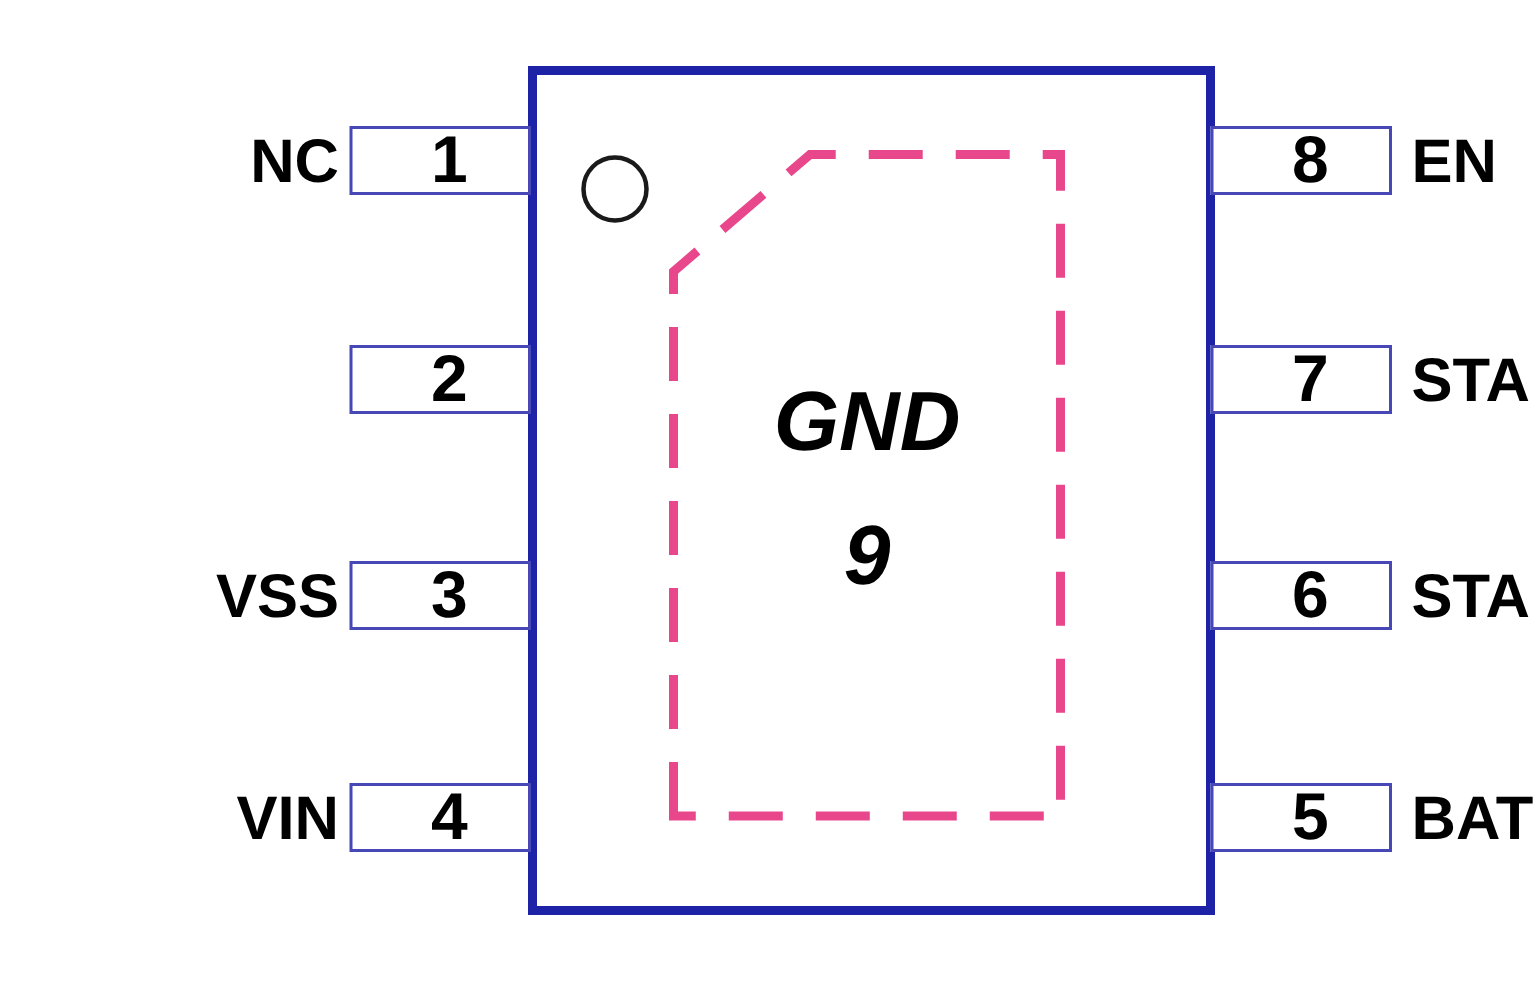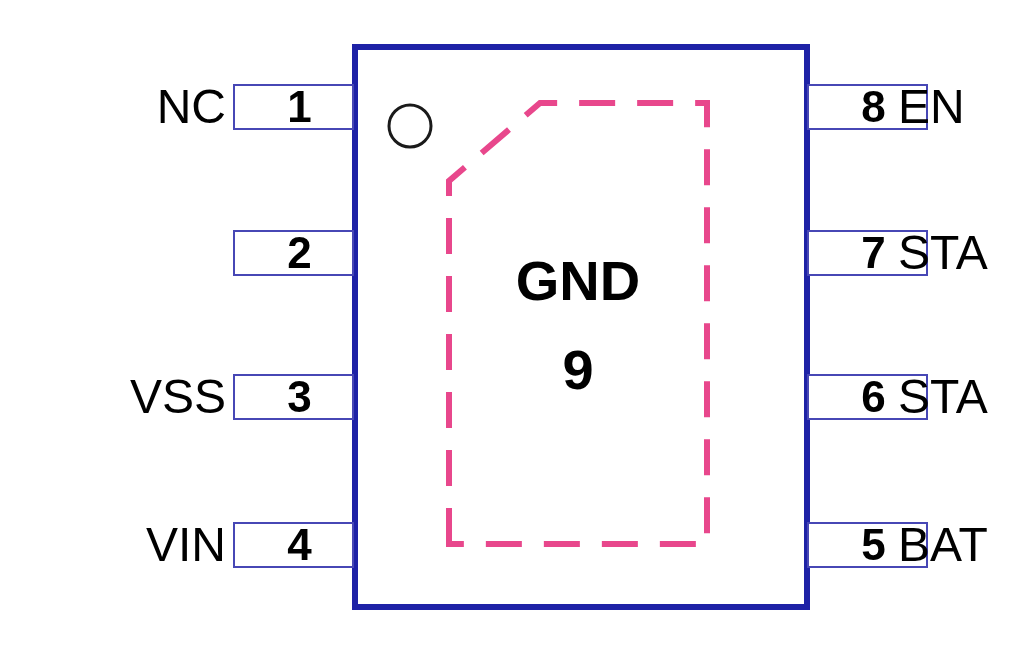--- a/index.html
+++ b/index.html
@@ -57,51 +57,52 @@
     font-weight: bold;
     color: #000000;
     line-height: 1;
     transform: translateX(6px);
   }
   
   .pin-label {
     position: absolute;
     height: 46px;
     line-height: 46px;
-    font-size: 48px;
-    font-weight: normal;
+    font-size: 41px;
+    font-weight: bold;
     color: #000000;
     z-index: 4;
     white-space: nowrap;
   }
   .pin-label.left {
     left: 0;
     width: 226px;
     text-align: right;
   }
   .pin-label.right {
-    left: 898px;
+    left: 941px;
     text-align: right;
   }
   
   .r1 { top: 84px; }
   .r2 { top: 230px; }
   .r3 { top: 374px; }
   .r4 { top: 522px; }
   
   .pad-text {
     position: absolute;
     left: 449px;
     width: 258px;
     text-align: center;
     font-weight: bold;
     color: #000000;
     font-size: 56px;
     line-height: 56px;
     z-index: 4;
+    font-style: italic;
   }
   .pad-name   { top: 253px; }
   .pad-number { top: 342px; }
 </style>
 </head>
 <body>
 
 <div class="canvas">
 
   <div class="chip-body"></div>

